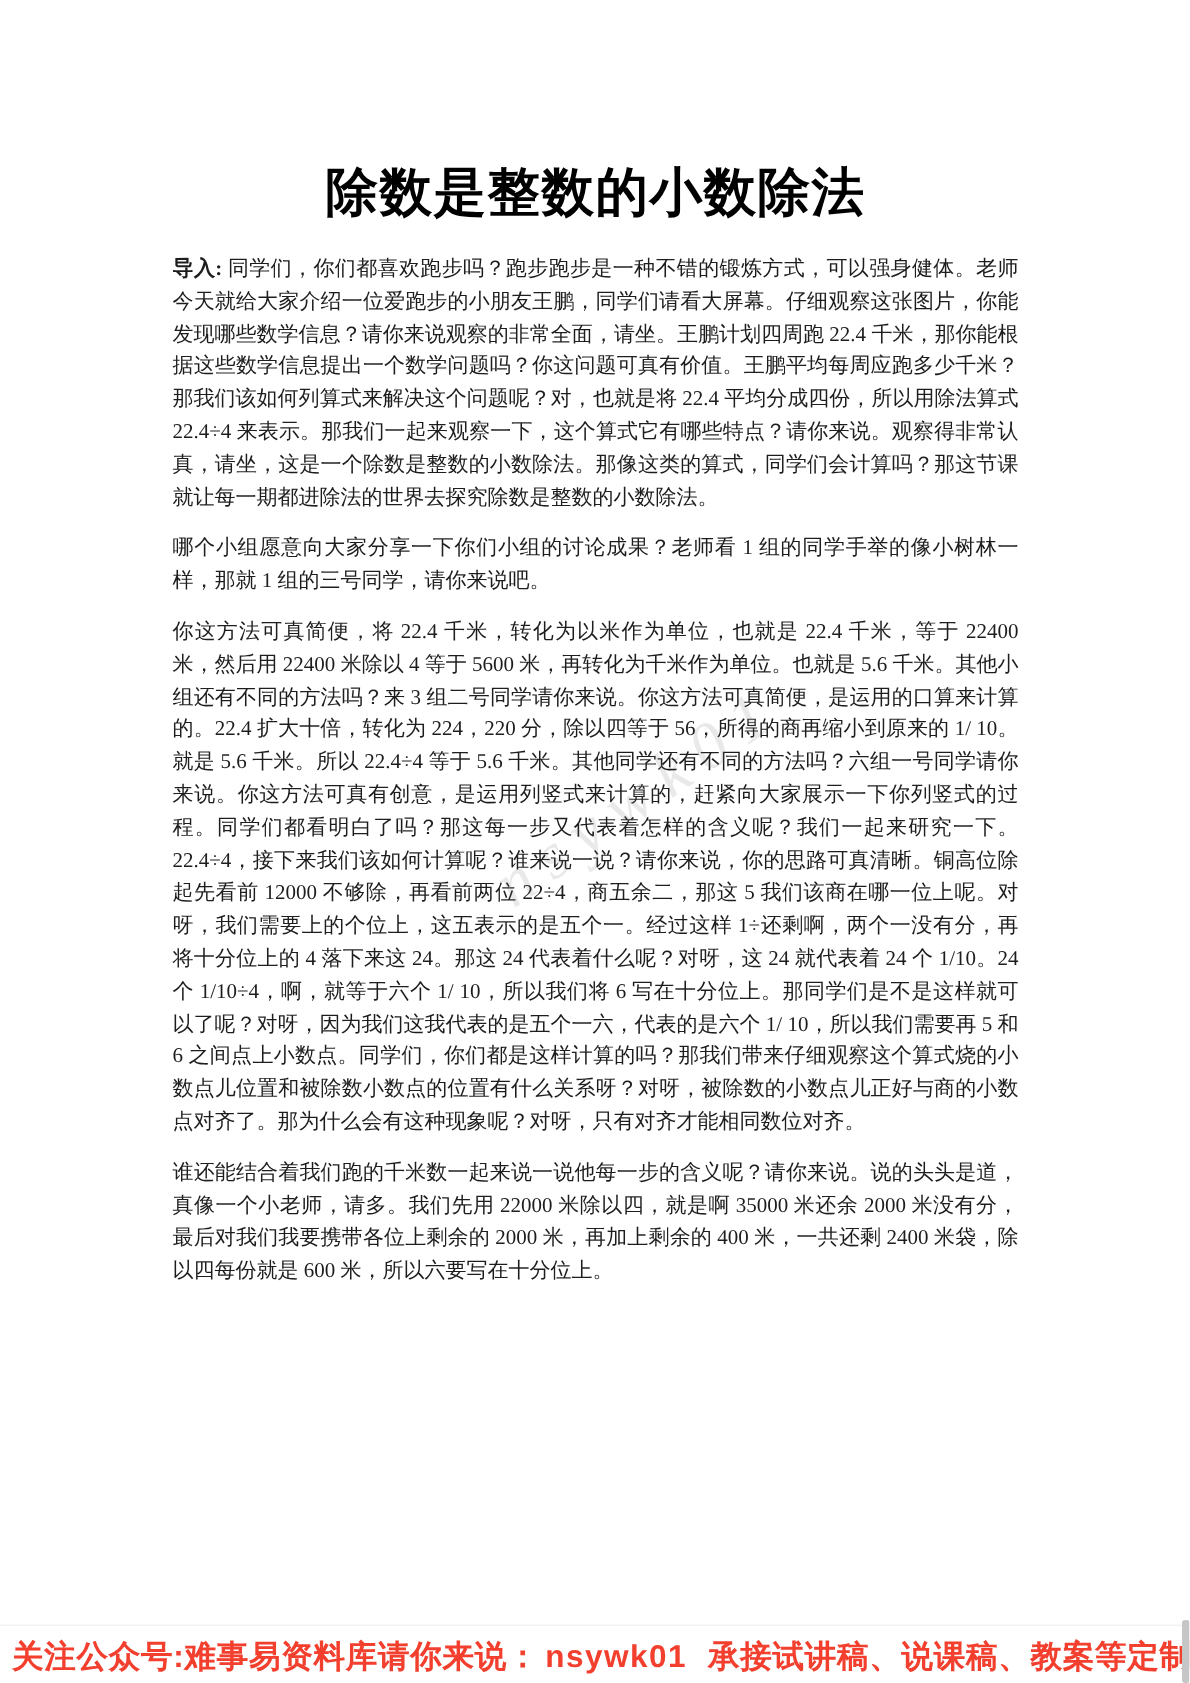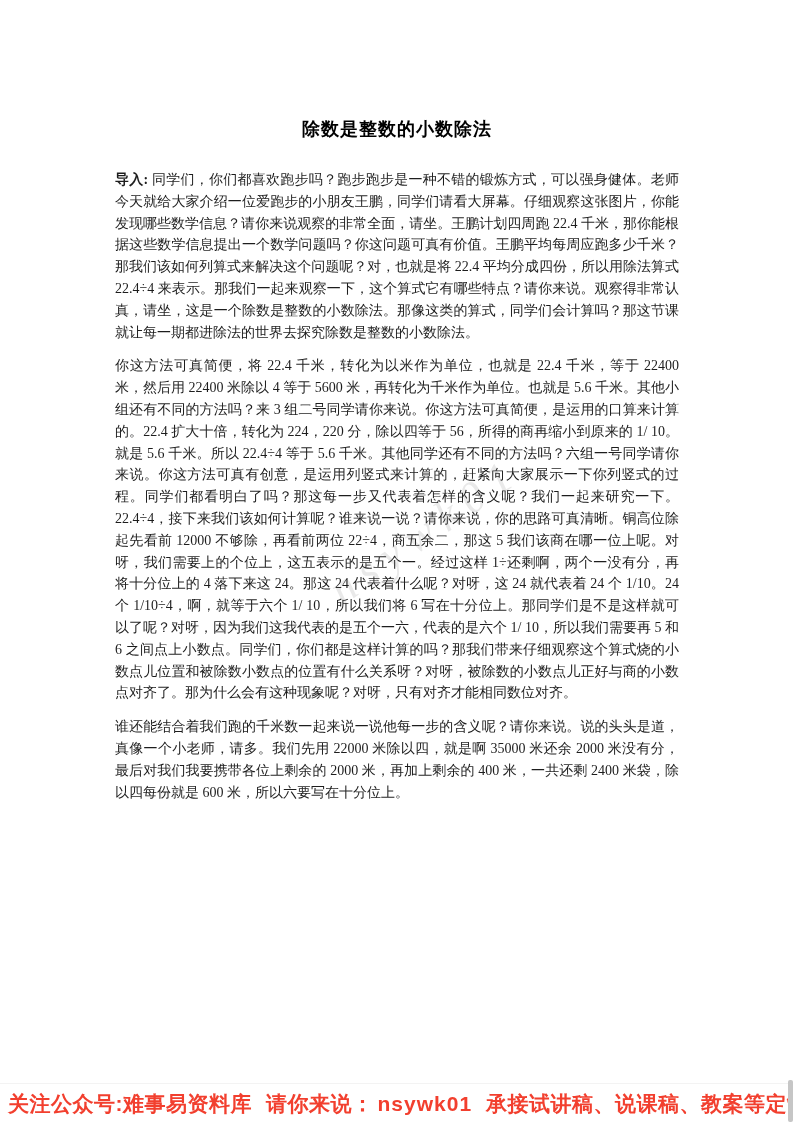--- a/index.html
+++ b/index.html
@@ -12,21 +12,21 @@
   }
   .doc {
     position: absolute;
     left: 115px;
     width: 564px;
     top: 0;
   }
   .title {
     margin: 112px 0 0 0;
     text-align: center;
-    font-size: 18px;
+    font-size: 35px;
     line-height: 34px;
     font-weight: bold;
     color: #000000;
     letter-spacing: 1px;
     font-family: "Liberation Serif", "DejaVu Serif", serif;
   }
   .body-text { margin-top: 23px; }
   .para {
     font-size: 14px;
     line-height: 21.8px;
@@ -63,21 +63,21 @@
     position: absolute;
     left: 8px;
     bottom: 4px;
     white-space: nowrap;
     font-family: "Liberation Sans", "DejaVu Sans", sans-serif;
     font-weight: bold;
     font-size: 21px;
     color: #f23f2e;
     letter-spacing: 0.5px;
   }
-  .footer-text .seg { margin-right: 14px; }
+  .footer-text .seg { }
   .footer-text .seg:last-child { margin-right: 0; }
   .footer-text .wechat-label { margin-right: 4px; }
   .footer-text .wechat-id { margin-right: 14px; letter-spacing: 1px; }
   .scroll-thumb {
     position: absolute;
     right: 0; bottom: 0;
     width: 5px; height: 42px;
     background: #c6c6c6;
     border-radius: 2px;
   }
@@ -85,20 +85,21 @@
 </head>
 <body>
 
 <div class="doc">
   <h1 class="title">除数是整数的小数除法</h1>
 
   <div class="body-text">
     <p class="para"><span class="lead">导入: </span><span>同学们，你们都喜欢跑步吗？跑步跑步是一种不错的锻炼方式，可以强身健体。老师今天就给大家介绍一位爱跑步的小朋友王鹏，同学们请看大屏幕。仔细观察这张图片，你能发现哪些数学信息？请你来说观察的非常全面，请坐。王鹏计划四周跑 22.4 千米，那你能根据这些数学信息提出一个数学问题吗？你这问题可真有价值。王鹏平均每周应跑多少千米？那我们该如何列算式来解决这个问题呢？对，也就是将 22.4 平均分成四份，所以用除法算式 22.4÷4 来表示。那我们一起来观察一下，这个算式它有哪些特点？请你来说。观察得非常认真，请坐，这是一个除数是整数的小数除法。那像这类的算式，同学们会计算吗？那这节课就让每一期都进除法的世界去探究除数是整数的小数除法。</span></p>
 
 
+    <p class="para">哪个小组愿意向大家分享一下你们小组的讨论成果？老师看 1 组的同学手举的像小树林一样，那就 1 组的三号同学，请你来说吧。</p>
 
     <p class="para">你这方法可真简便，将 22.4 千米，转化为以米作为单位，也就是 22.4 千米，等于 22400 米，然后用 22400 米除以 4 等于 5600 米，再转化为千米作为单位。也就是 5.6 千米。其他小组还有不同的方法吗？来 3 组二号同学请你来说。你这方法可真简便，是运用的口算来计算的。22.4 扩大十倍，转化为 224，220 分，除以四等于 56，所得的商再缩小到原来的 1/ 10。就是 5.6 千米。所以 22.4÷4 等于 5.6 千米。其他同学还有不同的方法吗？六组一号同学请你来说。你这方法可真有创意，是运用列竖式来计算的，赶紧向大家展示一下你列竖式的过程。同学们都看明白了吗？那这每一步又代表着怎样的含义呢？我们一起来研究一下。22.4÷4，接下来我们该如何计算呢？谁来说一说？请你来说，你的思路可真清晰。铜高位除起先看前 12000 不够除，再看前两位 22÷4，商五余二，那这 5 我们该商在哪一位上呢。对呀，我们需要上的个位上，这五表示的是五个一。经过这样 1÷还剩啊，两个一没有分，再将十分位上的 4 落下来这 24。那这 24 代表着什么呢？对呀，这 24 就代表着 24 个 1/10。24 个 1/10÷4，啊，就等于六个 1/ 10，所以我们将 6 写在十分位上。那同学们是不是这样就可以了呢？对呀，因为我们这我代表的是五个一六，代表的是六个 1/ 10，所以我们需要再 5 和 6 之间点上小数点。同学们，你们都是这样计算的吗？那我们带来仔细观察这个算式烧的小数点儿位置和被除数小数点的位置有什么关系呀？对呀，被除数的小数点儿正好与商的小数点对齐了。那为什么会有这种现象呢？对呀，只有对齐才能相同数位对齐。</p>
 
     <p class="para">谁还能结合着我们跑的千米数一起来说一说他每一步的含义呢？请你来说。说的头头是道，真像一个小老师，请多。我们先用 22000 米除以四，就是啊 35000 米还余 2000 米没有分，最后对我们我要携带各位上剩余的 2000 米，再加上剩余的 400 米，一共还剩 2400 米袋，除以四每份就是 600 米，所以六要写在十分位上。</p>
   </div>
 </div>
 
 <div class="watermark">nsywk01</div>
 
 <div class="footer">

